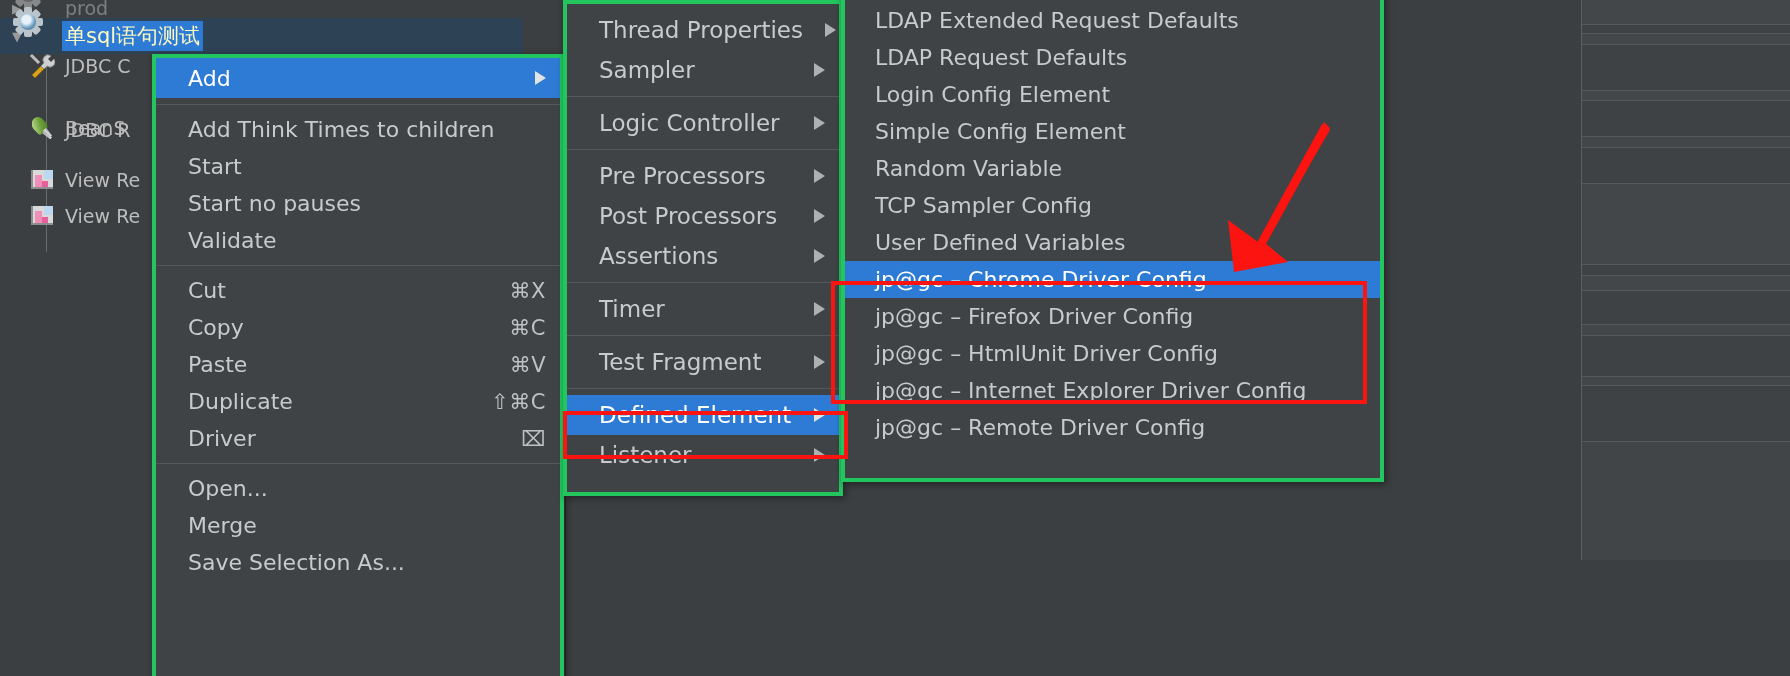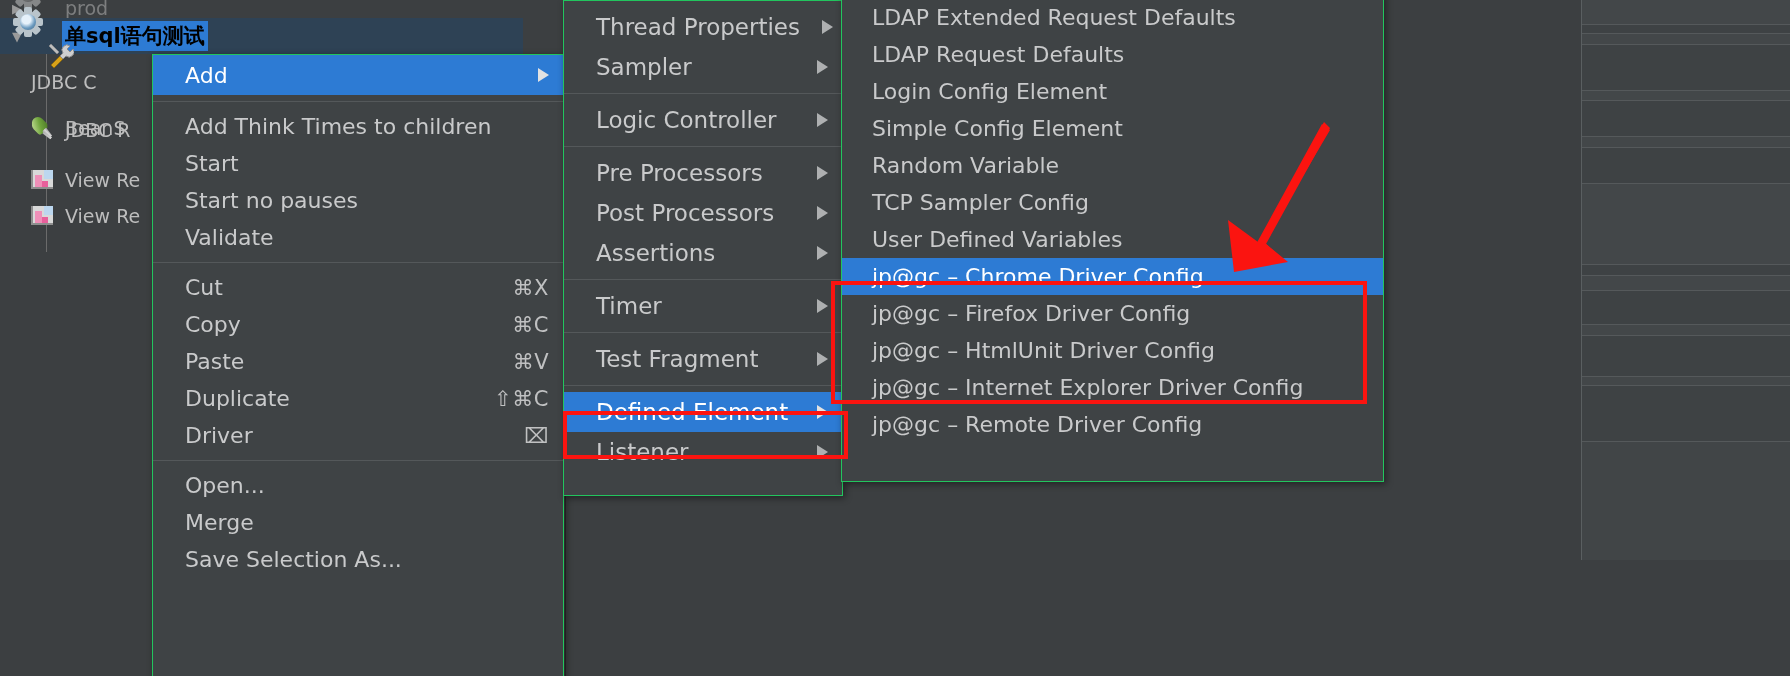--- a/index.html
+++ b/index.html
@@ -70,22 +70,21 @@
     position: relative;
     margin-right: 6px;
   }
   .tree-item .ti-label { padding: 1px 3px; }
   .tree-item.selected-row {
     background: #2e4255;
     width: 523px;
   }
   .tree-item.selected-row .ti-label {
     background: #2d7bd4;
-    color: #000000;
-    font-weight: bold;
+    color: #fef9c3;
   }
   .indent1 { padding-left: 28px; }
 
   
   .gear {
     width: 26px; height: 26px;
     border-radius: 50%;
     background:
       radial-gradient(circle at 50% 45%, #cfe3f2 0 26%, #7ea6c4 27% 42%, #b9c4cb 43% 100%);
     position: relative;
@@ -170,21 +169,21 @@
   .tree-line {
     position: absolute;
     width: 1px;
     background: #6b6b6b;
   }
 
   
   .menu {
     position: absolute;
     background: #3f4345;
-    border: 1px solid #22c55e;
+    border: 4px solid #22c55e;
     box-shadow: 2px 2px 7px rgba(0,0,0,.45);
     padding: 6px 0;
     box-sizing: border-box;
     z-index: 20;
   }
   .menu-item {
     position: relative;
     display: flex;
     align-items: center;
     height: 37px;
@@ -298,21 +297,21 @@
     </div>
 
     <div class="tree-item selected-row" style="top:18px;">
       <span class="twisty">▼</span>
       <span class="ti-icon">
         <span class="gear"><i class="gear-inner"></i><i class="gear-inner2"></i><i class="gear-hub"></i></span>
       </span>
       <span class="ti-label" style="font-size:21px">单sql语句测试</span>
     </div>
 
-    <div class="tree-item indent1" style="top:42px;flex-direction:column;">
+    <div class="tree-item indent1" style="top:48px;">
       <span class="ti-icon">
         <svg class="tool-icon" viewBox="0 0 26 24">
           <path d="M3 21 L15 9 L18 12 L6 24 Z" fill="#d9a21a" stroke="#8a6a10" stroke-width="1"></path>
           <path d="M22 2 a5 5 0 0 0 -7 7 l-3 3 3 3 3-3 a5 5 0 0 0 7 -7 l-3 3 -3 -3 z" fill="#cfcfcf" stroke="#8c8c8c" stroke-width="1"></path>
           <path d="M1 2 L9 10 L11 8 L3 0 Z" fill="#bdbdbd" stroke="#8c8c8c" stroke-width="0.8"></path>
         </svg>
       </span>
       <span class="ti-label">JDBC C</span>
     </div>
 

